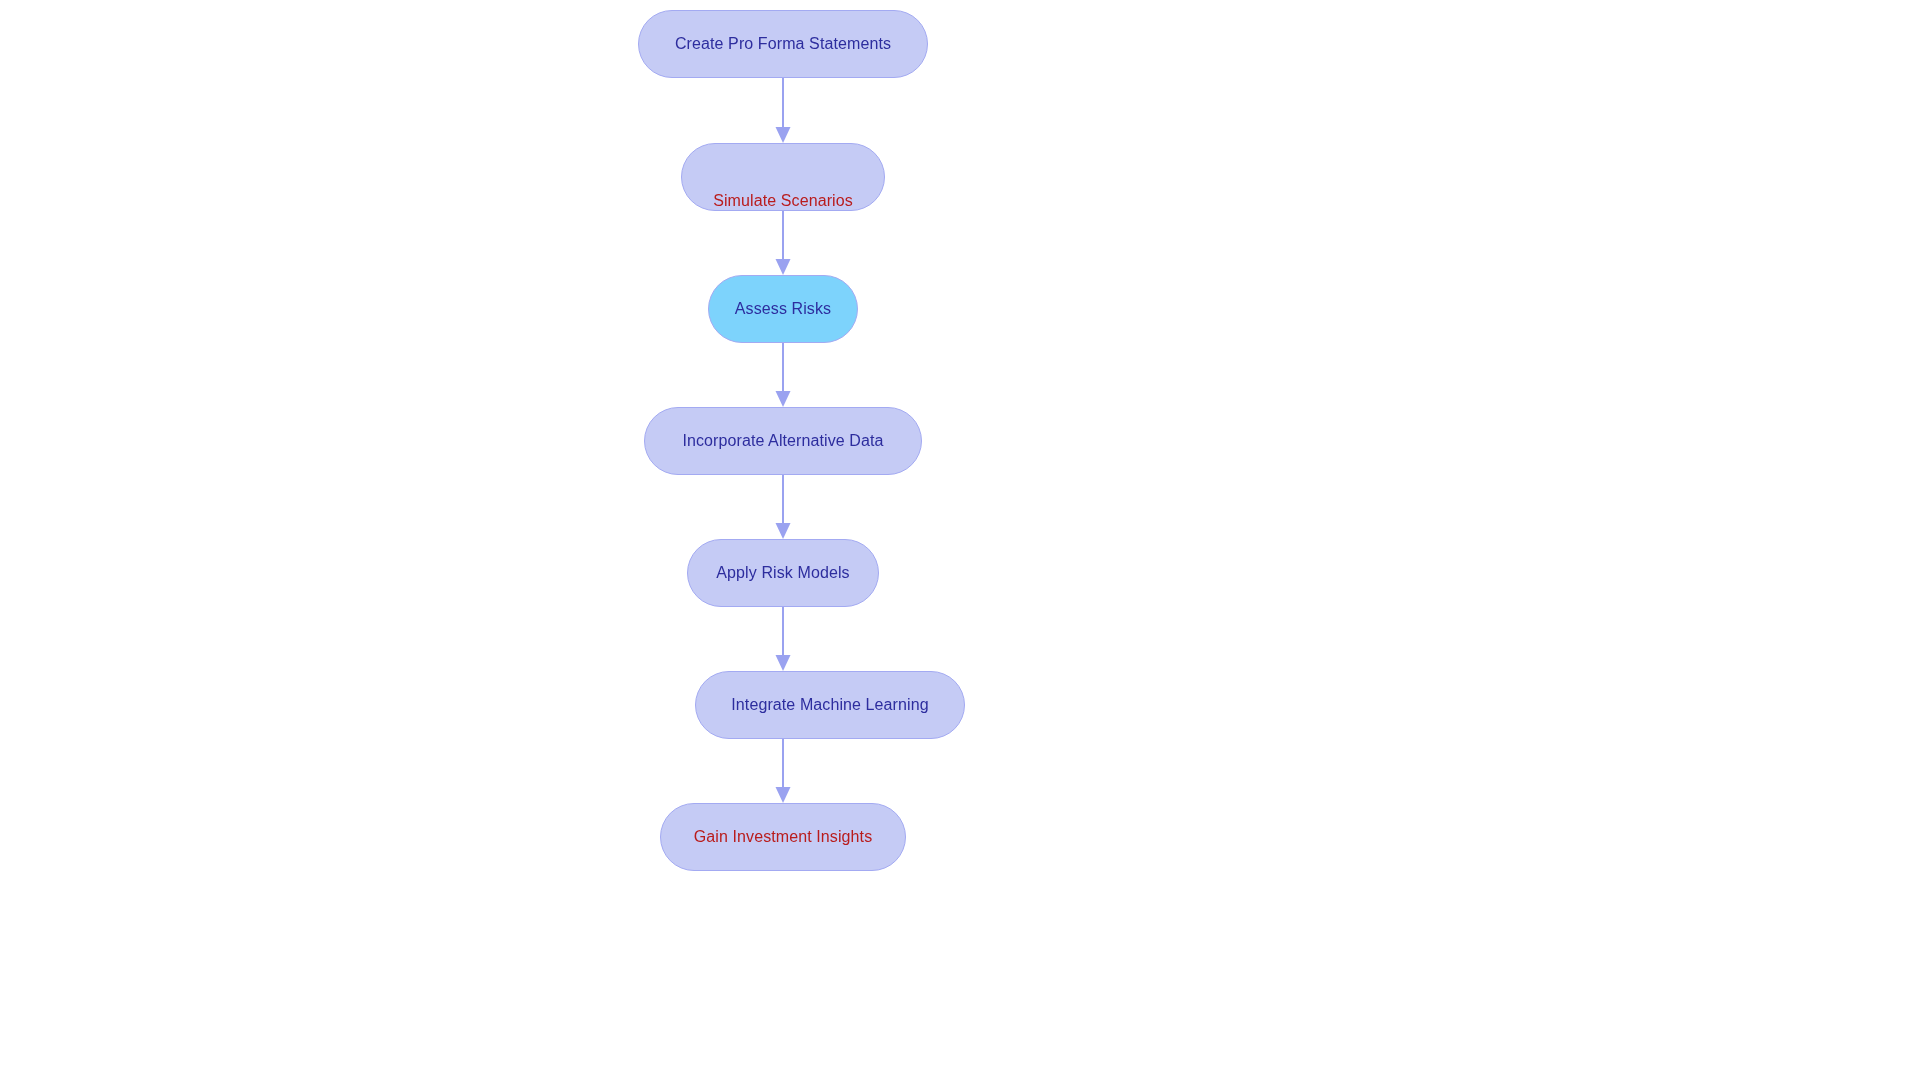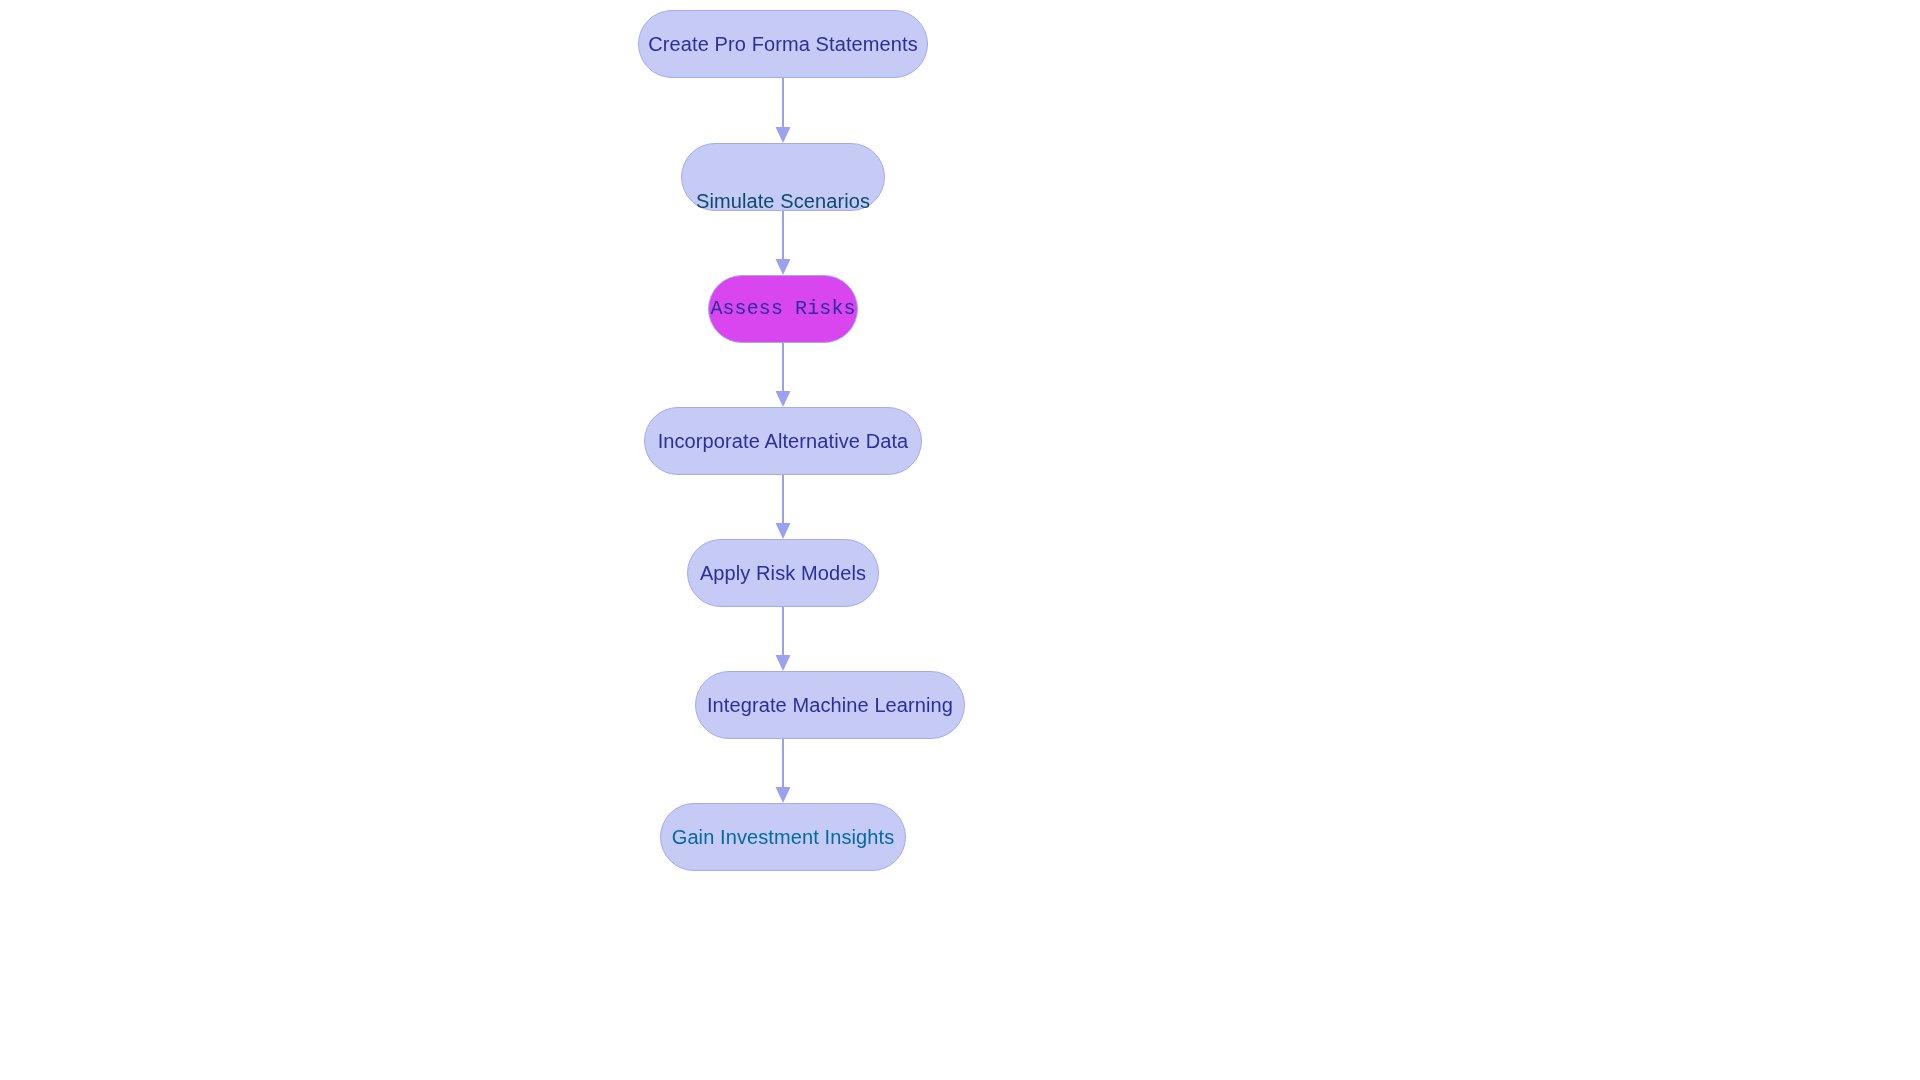--- a/index.html
+++ b/index.html
@@ -48,21 +48,21 @@
     justify-content: center;
     height: 68px;
     border-radius: 34px;
     background: #c5cbf5;
     border: 1.3px solid #a3aaf2;
     transform: translate(-50%, -50%);
   }
 
   .flow-node-label {
     color: #2d2d9e;
-    font-size: 20px;
+    font-size: 16px;
     font-weight: 400;
     letter-spacing: 0.1px;
     line-height: 1;
     white-space: nowrap;
     text-align: center;
   }
 </style>
 </head>
 <body>
 
@@ -93,32 +93,32 @@
         <line x1="783" y1="739" x2="783" y2="788" stroke="#9aa2f0" stroke-width="2"></line>
         <polygon points="775.5,787 790.5,787 783,803" fill="#9aa2f0"></polygon>
       </g>
     </svg>
 
   <div id="node-layer">
       <div class="flow-node" style="left: 783px; top: 44px; width: 290px; background: rgb(197, 203, 245); border-color: rgb(163, 170, 242);">
         <span class="flow-node-label" style="color: rgb(45, 45, 158);">Create Pro Forma Statements</span>
       </div>
       <div class="flow-node" style="left: 783px; top: 177px; width: 204px; background: rgb(197, 203, 245); border-color: rgb(163, 170, 242);">
-        <span class="flow-node-label" style="color: #0c4a6e; margin-top: 48px;">Simulate Scenarios</span>
+        <span class="flow-node-label" style="color: #b91c1c; margin-top: 48px;">Simulate Scenarios</span>
       </div>
-      <div class="flow-node" style="left: 783px; top: 309px; width: 150px; background: #d946ef; border-color: rgb(163, 170, 242); font-family: Liberation Mono, monospace;">
+      <div class="flow-node" style="left: 783px; top: 309px; width: 150px; background: #7dd3fc; border-color: rgb(163, 170, 242);">
         <span class="flow-node-label" style="color: rgb(45, 45, 158);">Assess Risks</span>
       </div>
       <div class="flow-node" style="left: 783px; top: 573px; width: 192px; background: rgb(197, 203, 245); border-color: rgb(163, 170, 242);">
         <span class="flow-node-label" style="color: rgb(45, 45, 158);">Apply Risk Models</span>
       </div>
       <div class="flow-node" style="left: 783px; top: 441px; width: 278px; background: rgb(197, 203, 245); border-color: rgb(163, 170, 242);">
         <span class="flow-node-label" style="color: rgb(45, 45, 158);">Incorporate Alternative Data</span>
       </div>
       <div class="flow-node" style="left: 830px; top: 705px; width: 270px; background: rgb(197, 203, 245); border-color: rgb(163, 170, 242);">
         <span class="flow-node-label" style="color: rgb(45, 45, 158);">Integrate Machine Learning</span>
       </div>
       <div class="flow-node" style="left: 783px; top: 837px; width: 246px; background: rgb(197, 203, 245); border-color: rgb(163, 170, 242);">
-        <span class="flow-node-label" style="color: #0369a1;">Gain Investment Insights</span>
+        <span class="flow-node-label" style="color: #b91c1c;">Gain Investment Insights</span>
       </div>
     </div>
 
 </div>
 
 </body></html>

